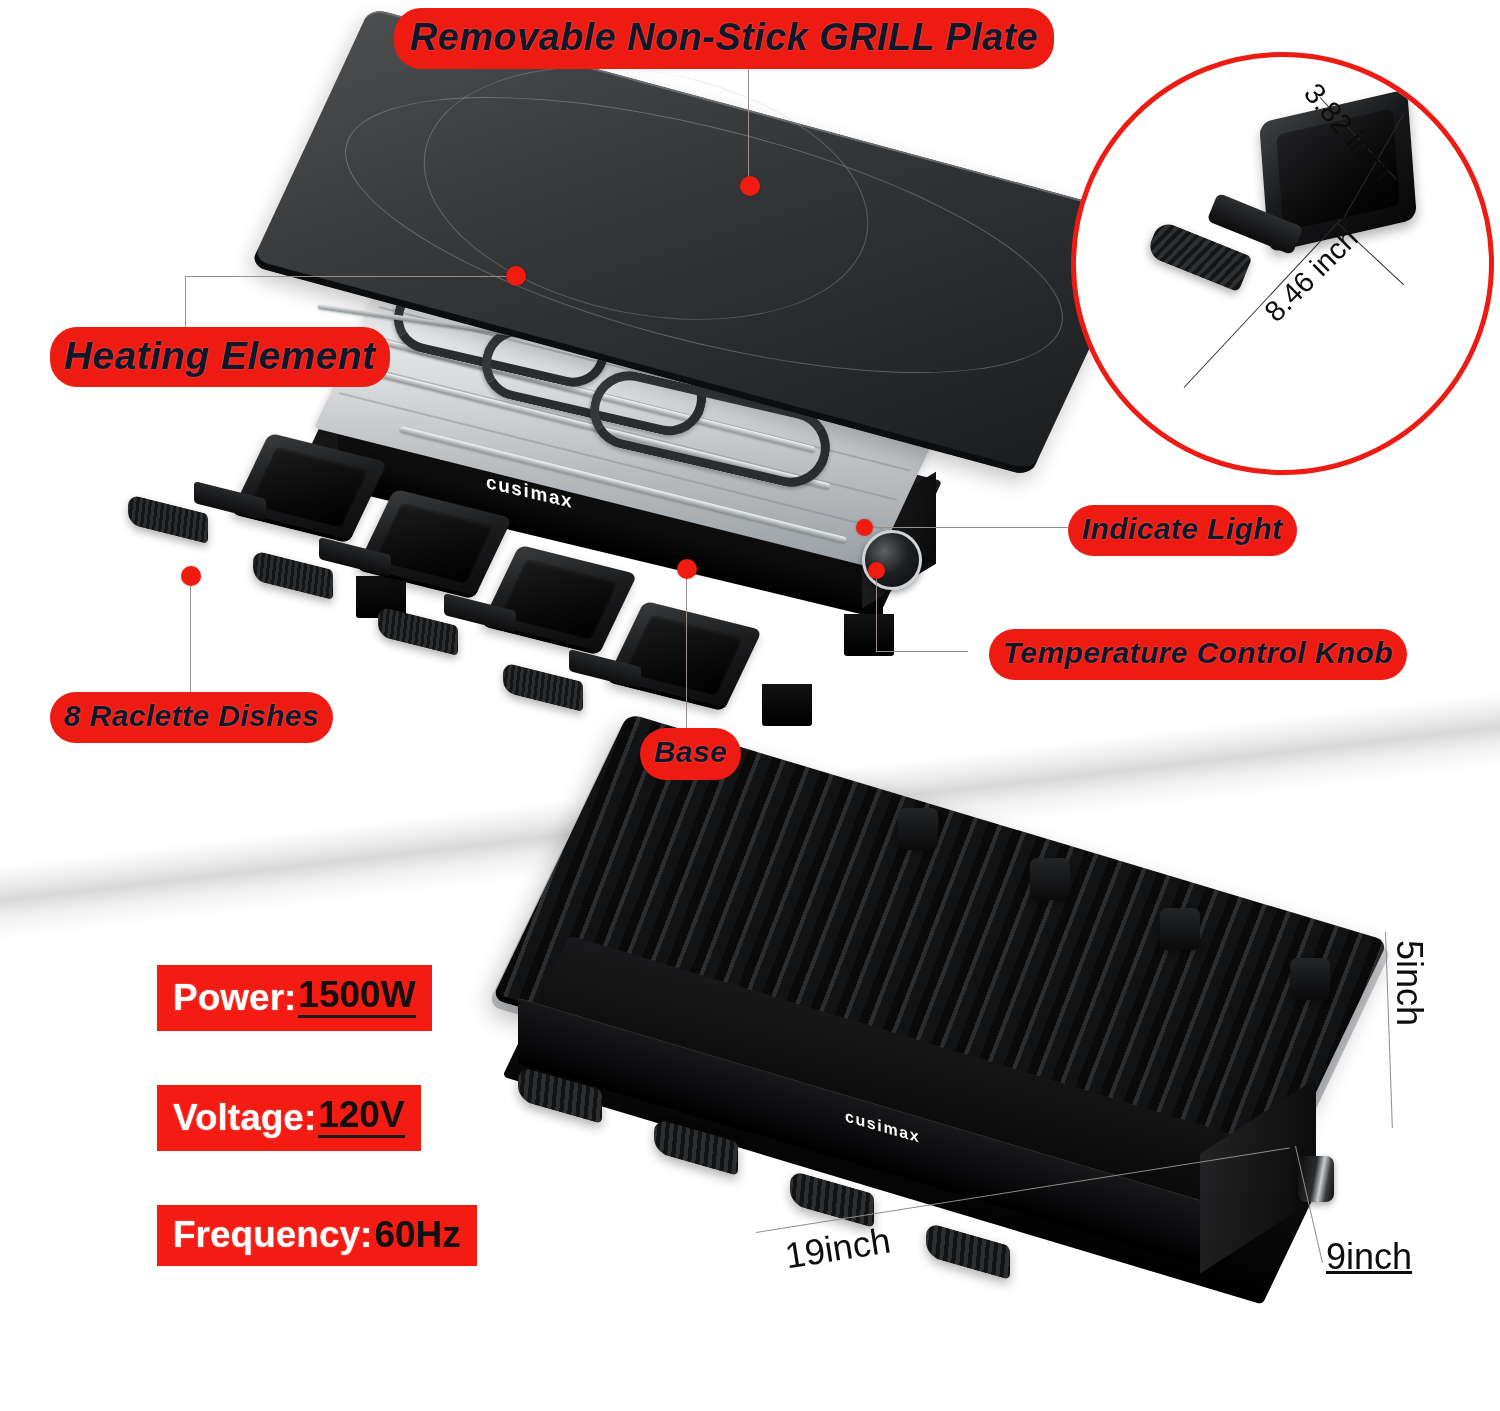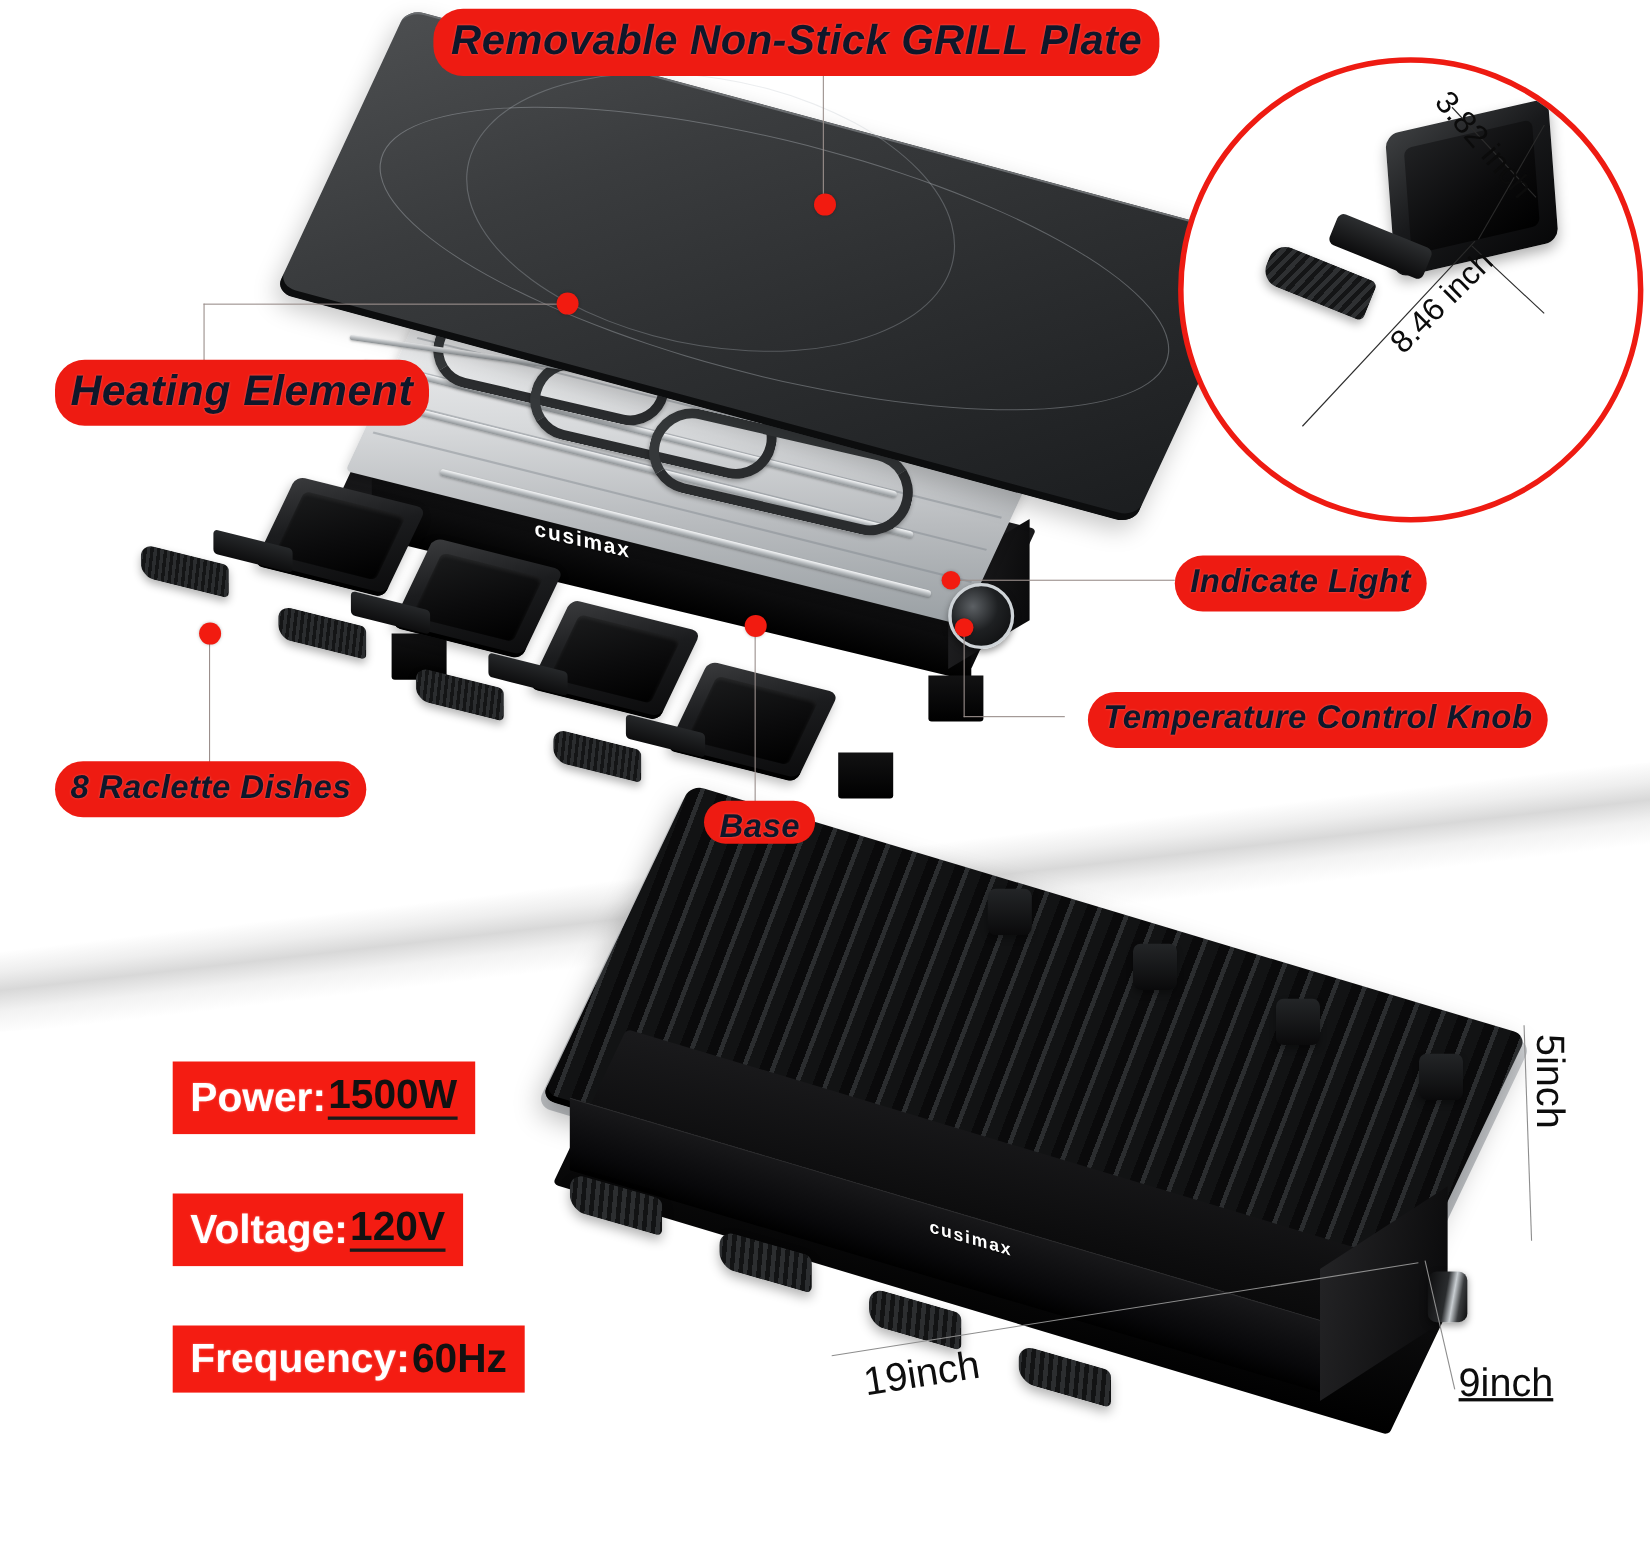--- a/index.html
+++ b/index.html
@@ -349,21 +349,21 @@
 
   <div class="rlabel" style="left:50px;top:327px;padding:9px 14px 12px;font-size:39px;">Heating Element</div>
   <div class="lead v" style="left:185px;top:276px;height:52px;"></div>
   <div class="lead h" style="left:185px;top:276px;width:330px;"></div>
   <div class="dot" style="left:506px;top:266px;"></div>
 
   <div class="rlabel" style="left:50px;top:692px;padding:9px 14px 12px;font-size:30px;">8 Raclette Dishes</div>
   <div class="lead v" style="left:190px;top:582px;height:112px;"></div>
   <div class="dot" style="left:181px;top:566px;"></div>
 
-  <div class="rlabel" style="left:640px;top:728px;padding:9px 14px 0;font-size:30px;">Base</div>
+  <div class="rlabel" style="left:640px;top:728px;padding:9px 14px 13px;font-size:30px;">Base</div>
   <div class="lead v" style="left:686px;top:576px;height:154px;"></div>
   <div class="dot" style="left:677px;top:559px;"></div>
 
   <div class="rlabel" style="left:1068px;top:505px;padding:9px 14px 12px;font-size:30px;">Indicate Light</div>
   <div class="lead h" style="left:872px;top:527px;width:196px;"></div>
   <div class="dot sm" style="left:856px;top:519px;"></div>
 
   <div class="rlabel" style="left:966px;top:629px;padding:9px 14px 12px;font-size:30px;margin-left:23px;">Temperature Control Knob</div>
   <div class="lead v" style="left:876px;top:570px;height:82px;"></div>
   <div class="lead h" style="left:876px;top:651px;width:92px;"></div>

